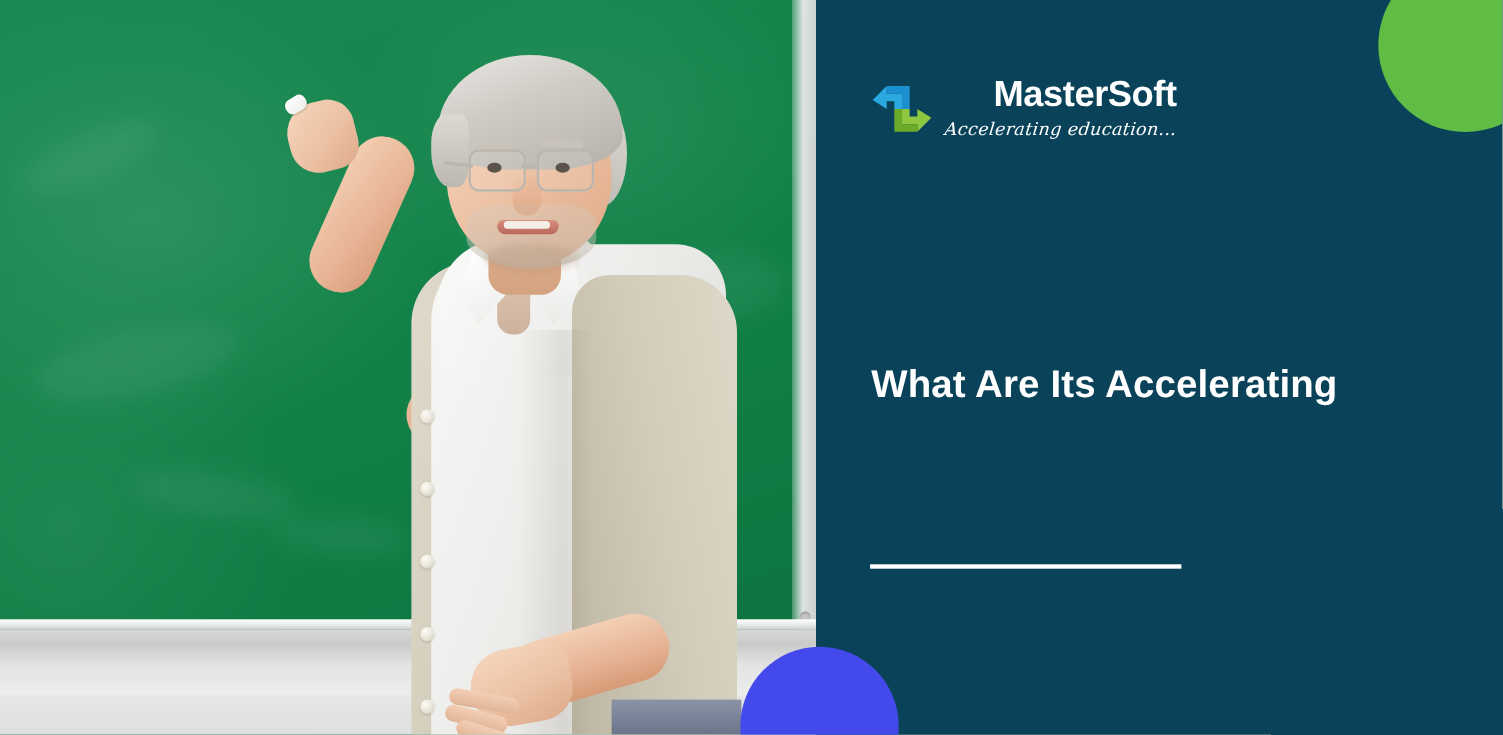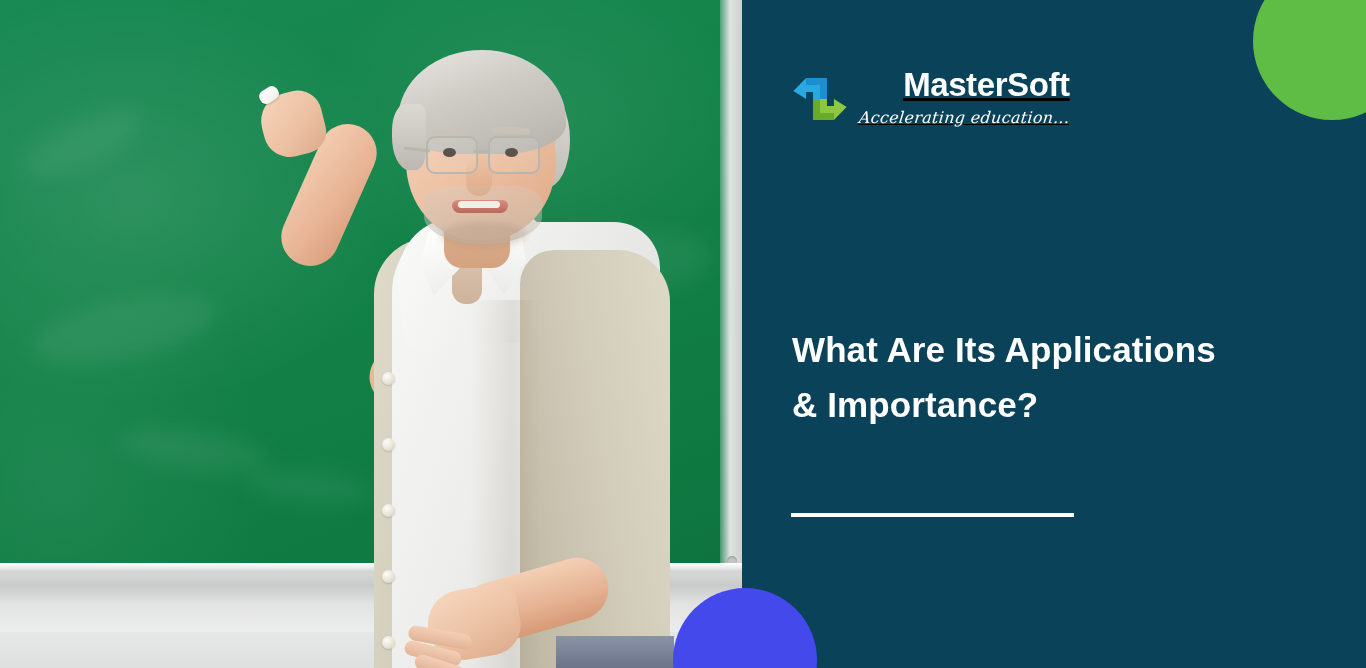--- a/index.html
+++ b/index.html
@@ -405,21 +405,20 @@
     background: #4449ec;
   }
 
   
   .logo {
     position: absolute;
     left: 49px;
     top: 68px;
     display: flex;
     align-items: flex-start;
-    text-decoration: underline;
   }
   .logo-mark {
     width: 58px; height: 58px;
     flex: 0 0 58px;
     margin-top: 2px;
   }
   .logo-text-wrap {
     margin-left: 10px;
     display: flex;
     flex-direction: column;
@@ -554,22 +553,21 @@
         <path d="M96 64 L74 86 L74 74 L50 74 L50 50 L62 50 L62 62 L74 62 L74 50 Z" fill="#8dc63f"></path>
         <path d="M74 86 L74 74 L50 74 L50 50 L38 50 L38 86 Z" fill="#6aab2a"></path>
       </svg>
       <div class="logo-text-wrap">
         <div class="logo-word">MasterSoft</div>
         <div class="logo-tagline">Accelerating education...</div>
       </div>
     </div>
 
     <h1 class="headline">
-      <span class="line">What Are Its Applications</span>
-      <span class="line">&amp; Importance?</span>
+      <span class="line">What Are Its Accelerating</span>
     </h1>
 
     <div class="rule"></div>
   </div>
 
   <div class="circle-purple"></div>
 
 </div>
 
 </body></html>

